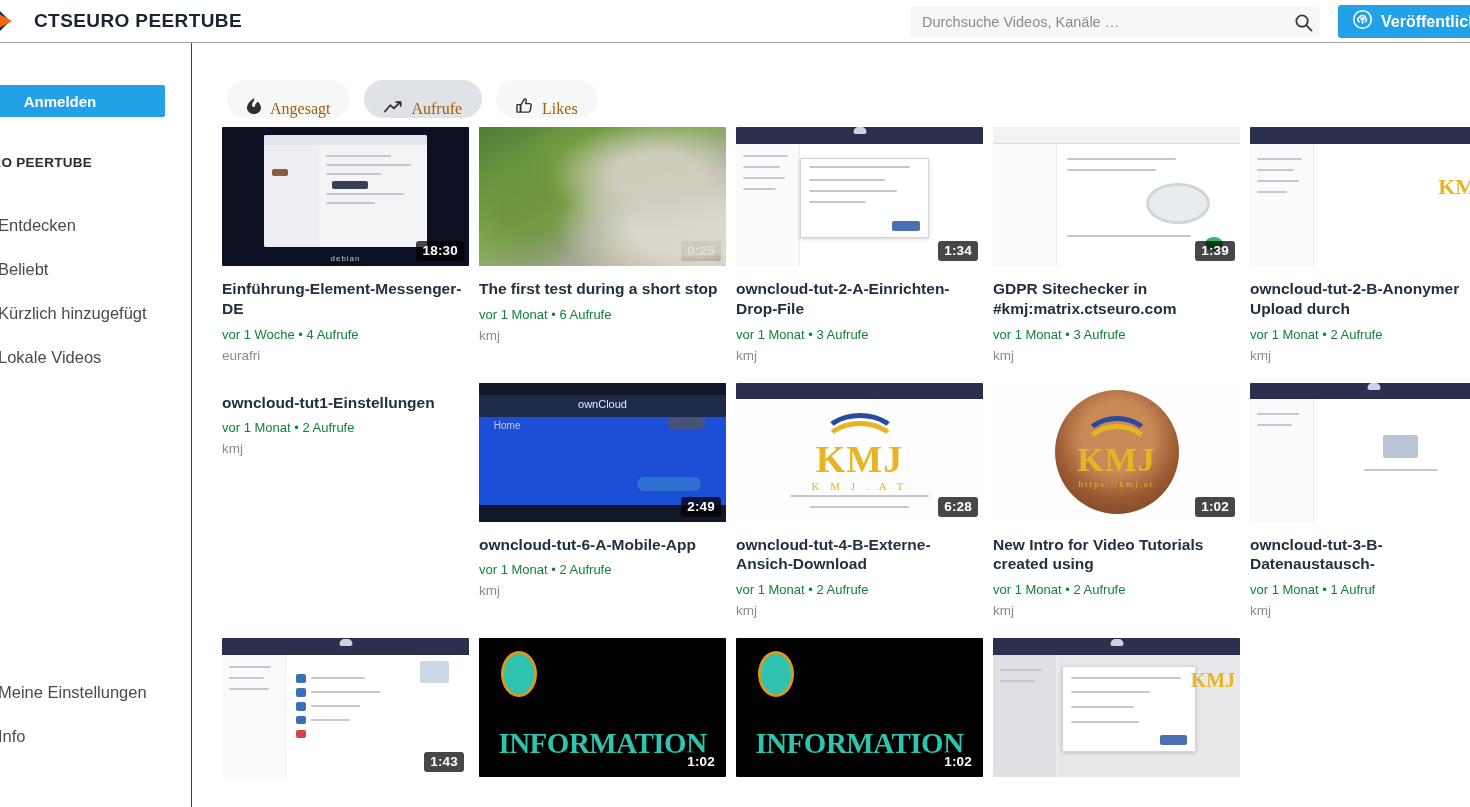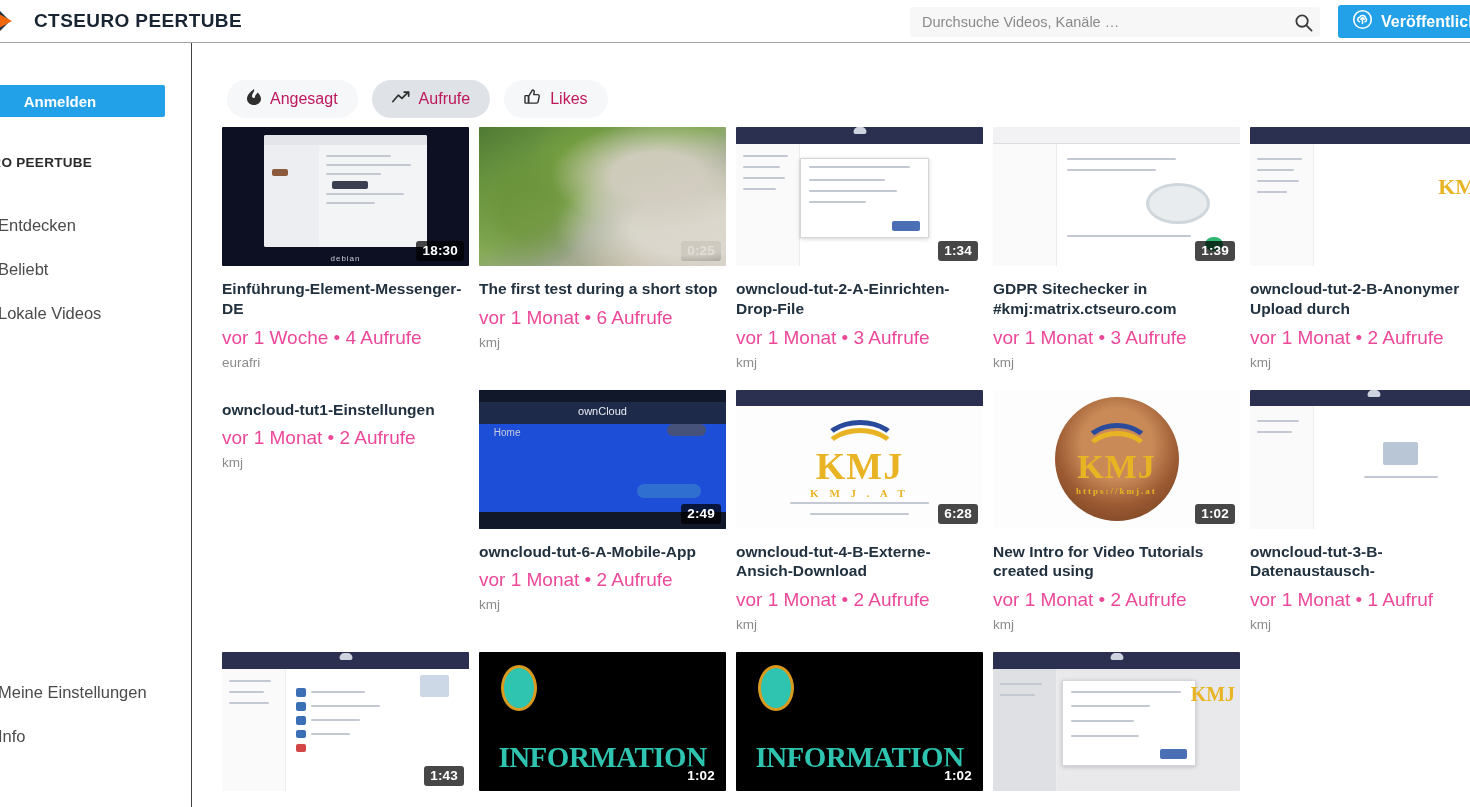--- a/index.html
+++ b/index.html
@@ -113,30 +113,30 @@
     width: 1277px; height: 764px;
     background: #fff;
     overflow: hidden;
   }
   .filters {
     display: flex; gap: 14px;
     padding: 37px 0 0 34px;
   }
   .pill {
     height: 38px;
-    display: flex; align-items: center;
+    display: flex; align-items: flex-end;
     gap: 9px;
     padding: 0 20px;
     border-radius: 19px;
     background: #f6f7f8;
     font-size: 16px;
-    color: #be185d;
+    color: #a16207;
     cursor: pointer;
     border: 0;
-    font-family: Liberation Sans, sans-serif;
+    font-family: Liberation Serif, serif;
     white-space: nowrap;
   }
   .pill.active { background: #dfe2e6; }
 
   .grid {
     display: grid;
     grid-template-columns: repeat(5, 257px);
     column-gap: 0;
     row-gap: 0;
     padding: 9px 0 0 29px;
@@ -162,21 +162,21 @@
   .card-title {
     font-size: 15.5px; font-weight: bold;
     color: #22313f;
     line-height: 1.28;
     margin-top: 10px;
     width: 243px;
     max-height: 42px;
     overflow: hidden;
   }
   .card-meta {
-    font-size: 19px; color: #ec4899;
+    font-size: 13px; color: #15803d;
     margin-top: 8px;
   }
   .card-owner {
     font-size: 13.5px; color: #8b8b8b;
     margin-top: 6px;
   }
   .row-gap { height: 20px; }
   .tn-dark { background: #0d0f22; }
   .tn-win {
     position: absolute; left: 17%; top: 6%;
@@ -253,21 +253,21 @@
     border-left: 5px solid transparent; border-right: 5px solid transparent;
   }
   .kmj-text {
     font-family: "Liberation Serif", serif;
     font-weight: bold; font-size: 38px; color: #e8b423;
     line-height: .95; letter-spacing: 1px;
     margin-top: 2px;
   }
   .kmj-sub {
     font-family: "Liberation Serif", serif;
-    font-size: 11px; color: #e8b423; letter-spacing: 4px; margin-top: 3px; font-weight: bold;
+    font-size: 11px; color: #e8b423; letter-spacing: 4px; margin-top: 3px;
   }
   .kmj-circle {
     position: absolute; left: 50%; top: 50%;
     transform: translate(-50%,-50%);
     width: 124px; height: 124px;
     border-radius: 50%;
     background: radial-gradient(circle at 50% 38%, #c98a58 0 36%, #9b5a32 62%, #6b3a1e 100%);
     overflow: hidden;
     display: flex; align-items: center; justify-content: center; flex-direction: column;
   }
@@ -315,20 +315,23 @@
 <div class="sidebar">
   <button class="login-btn">Anmelden</button>
   <div class="instance-name">EURO PEERTUBE</div>
 
   <div class="nav">
     <div class="nav-item">
       <span class="t">Entdecken</span>
     </div>
     <div class="nav-item">
       <span class="t">Beliebt</span>
+    </div>
+    <div class="nav-item">
+      <span class="t">Kürzlich hinzugefügt</span>
     </div>
     <div class="nav-item">
       <span class="t">Lokale Videos</span>
     </div>
   </div>
 
   <div class="nav-lower">
     <div class="nav-item">
       <span class="t">Meine Einstellungen</span>
     </div>

